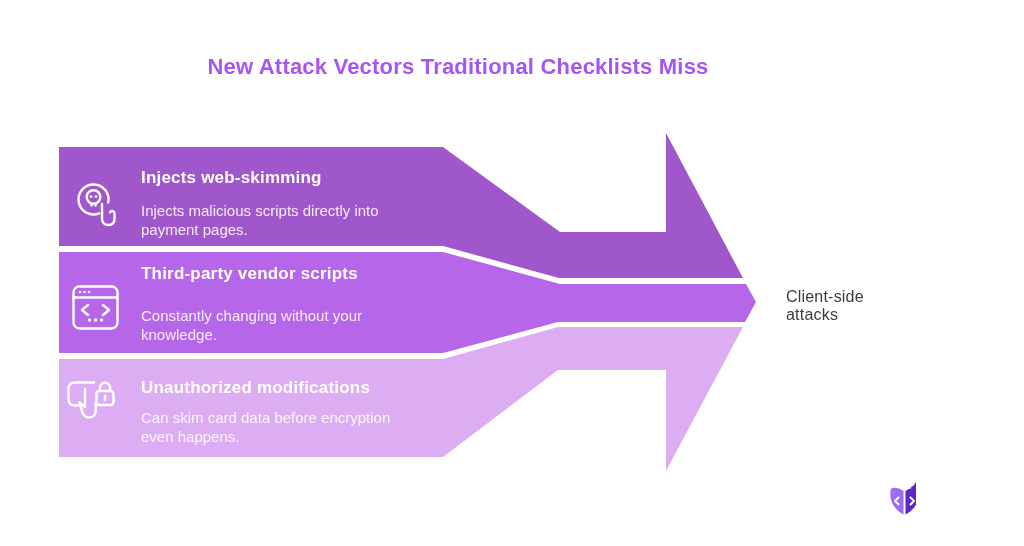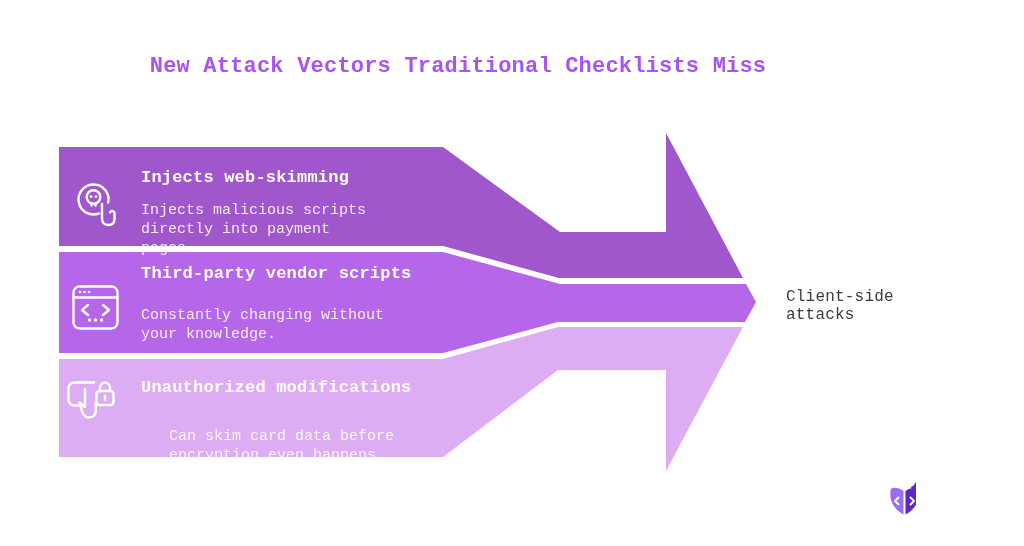--- a/index.html
+++ b/index.html
@@ -1,34 +1,34 @@
 <!DOCTYPE html>
 <html><head>
 <meta charset="utf-8">
 <style>
   html,body{margin:0;padding:0;background:#ffffff;}
   .canvas{
     position:relative;width:916px;height:546px;background:#ffffff;
-    font-family:Liberation Mono, monospace;overflow:hidden;
+    font-family:Liberation Sans, sans-serif;overflow:hidden;
   }
   .title{
     position:absolute;left:0;right:0;top:54px;text-align:center;
     font-size:22px;font-weight:bold;color:#a855f0;letter-spacing:.2px;
   }
   .funnel-svg{position:absolute;left:0;top:0;}
   .band-icon{position:absolute;}
   .band-heading{
     position:absolute;left:141px;font-size:17px;font-weight:bold;color:#ffffff;letter-spacing:.2px;
   }
   .band-desc{
     position:absolute;left:141px;font-size:15px;line-height:1.28;color:rgba(255,255,255,.88);
   }
   .h1{top:168px;} .d1{top:201px;width:252px;}
   .h2{top:264px;} .d2{top:306px;width:245px;}
-  .h3{top:378px;} .d3{top:427px;width:262px;margin-left:28px;}
+  .h3{top:378px;} .d3{top:408px;width:262px;}
   .i1{left:74px;top:180px;}
   .i2{left:72px;top:285px;}
   .i3{left:65px;top:376px;}
   .result-label{
     position:absolute;left:786px;top:288px;font-size:16px;color:#3c3c3c;letter-spacing:.2px;
   }
   .logo{
     position:absolute;left:887px;top:482px;display:flex;align-items:center;gap:20px;
   }
   .logo-word{

